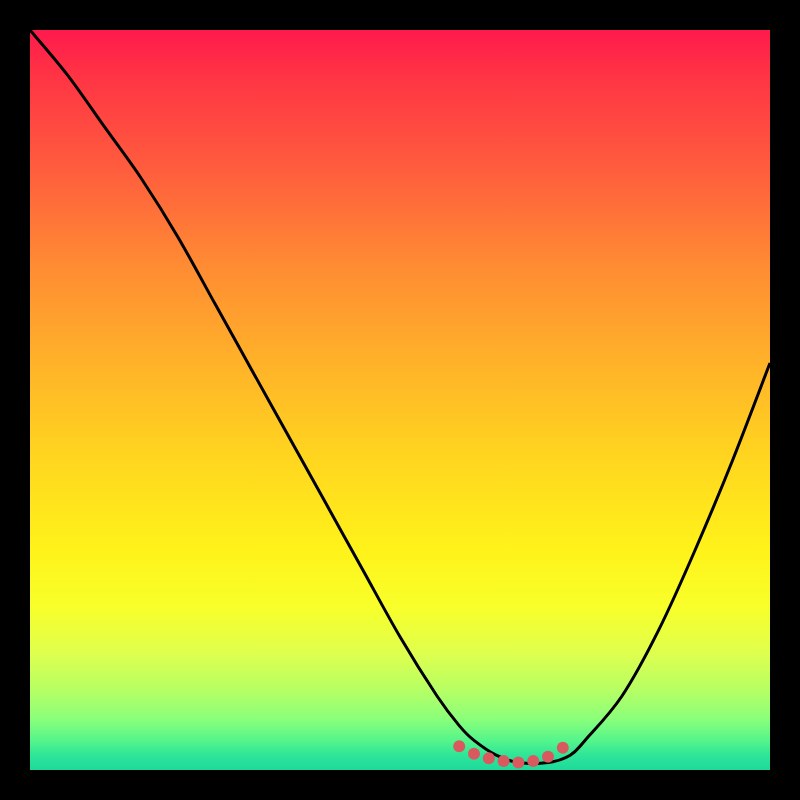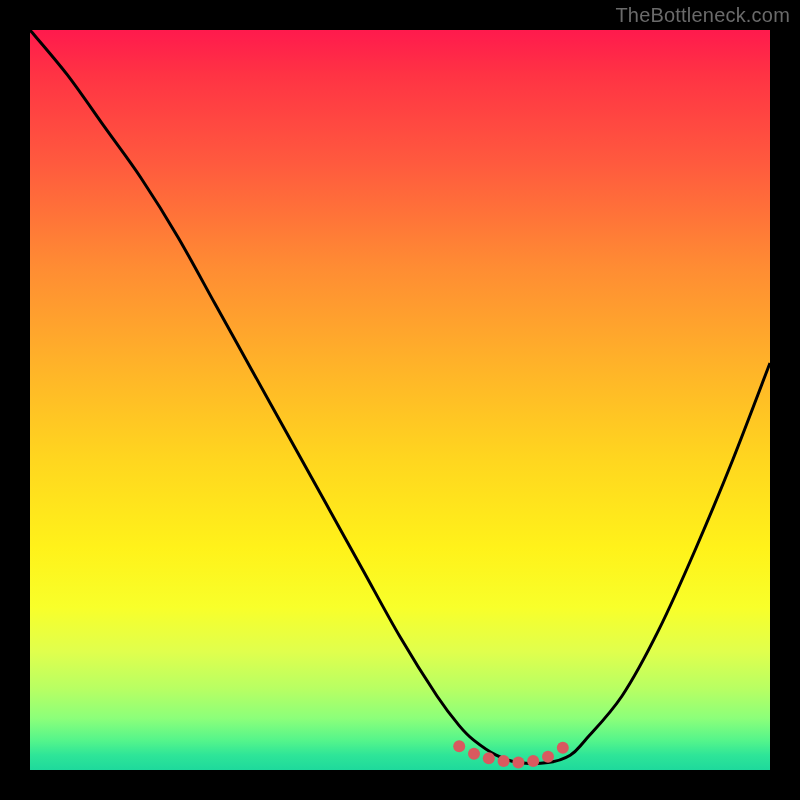--- a/index.html
+++ b/index.html
@@ -58,21 +58,20 @@
     font-size: 20px;
     letter-spacing: 0.2px;
     font-weight: 500;
     user-select: none;
   }
 </style>
 </head>
 <body>
 
 <div class="frame">
-  <div class="watermark">TheBottleneck.com</div>
   <div class="plot-area">
     <svg class="curve-layer" viewBox="0 0 740 740" preserveAspectRatio="none">
       <path id="bottleneck-curve" fill="none" stroke="#000000" stroke-width="3" d="M 0.0 0.0 C 6.2 7.4, 24.7 28.4, 37.0 44.4 C 49.3 60.4, 61.7 78.9, 74.0 96.2 C 86.3 113.5, 98.7 129.5, 111.0 148.0 C 123.3 166.5, 135.7 186.2, 148.0 207.2 C 160.3 228.2, 172.7 251.6, 185.0 273.8 C 197.3 296.0, 209.7 318.2, 222.0 340.4 C 234.3 362.6, 246.7 384.8, 259.0 407.0 C 271.3 429.2, 283.7 451.4, 296.0 473.6 C 308.3 495.8, 320.7 518.0, 333.0 540.2 C 345.3 562.4, 357.7 585.8, 370.0 606.8 C 382.3 627.8, 397.1 651.2, 407.0 666.0 C 416.9 680.8, 423.0 688.2, 429.2 695.6 C 435.4 703.0, 437.8 705.5, 444.0 710.4 C 450.2 715.3, 458.8 721.5, 466.2 725.2 C 473.6 728.9, 479.8 731.4, 488.4 732.6 C 497.0 733.8, 509.4 733.8, 518.0 732.6 C 526.6 731.4, 534.0 728.9, 540.2 725.2 C 546.4 721.5, 546.4 720.3, 555.0 710.4 C 563.6 700.5, 579.7 684.5, 592.0 666.0 C 604.3 647.5, 616.7 624.1, 629.0 599.4 C 641.3 574.7, 653.7 546.4, 666.0 518.0 C 678.3 489.6, 690.7 460.0, 703.0 429.2 C 715.3 398.4, 733.8 349.0, 740.0 333.0"></path>
       <g id="valley-markers">
           <circle cx="429.2" cy="716.3" r="6" fill="#d9595f"></circle>
           <circle cx="444.0" cy="723.7" r="6" fill="#d9595f"></circle>
           <circle cx="458.8" cy="728.2" r="6" fill="#d9595f"></circle>
           <circle cx="473.6" cy="731.1" r="6" fill="#d9595f"></circle>
           <circle cx="488.4" cy="732.6" r="6" fill="#d9595f"></circle>
           <circle cx="503.2" cy="731.1" r="6" fill="#d9595f"></circle>

